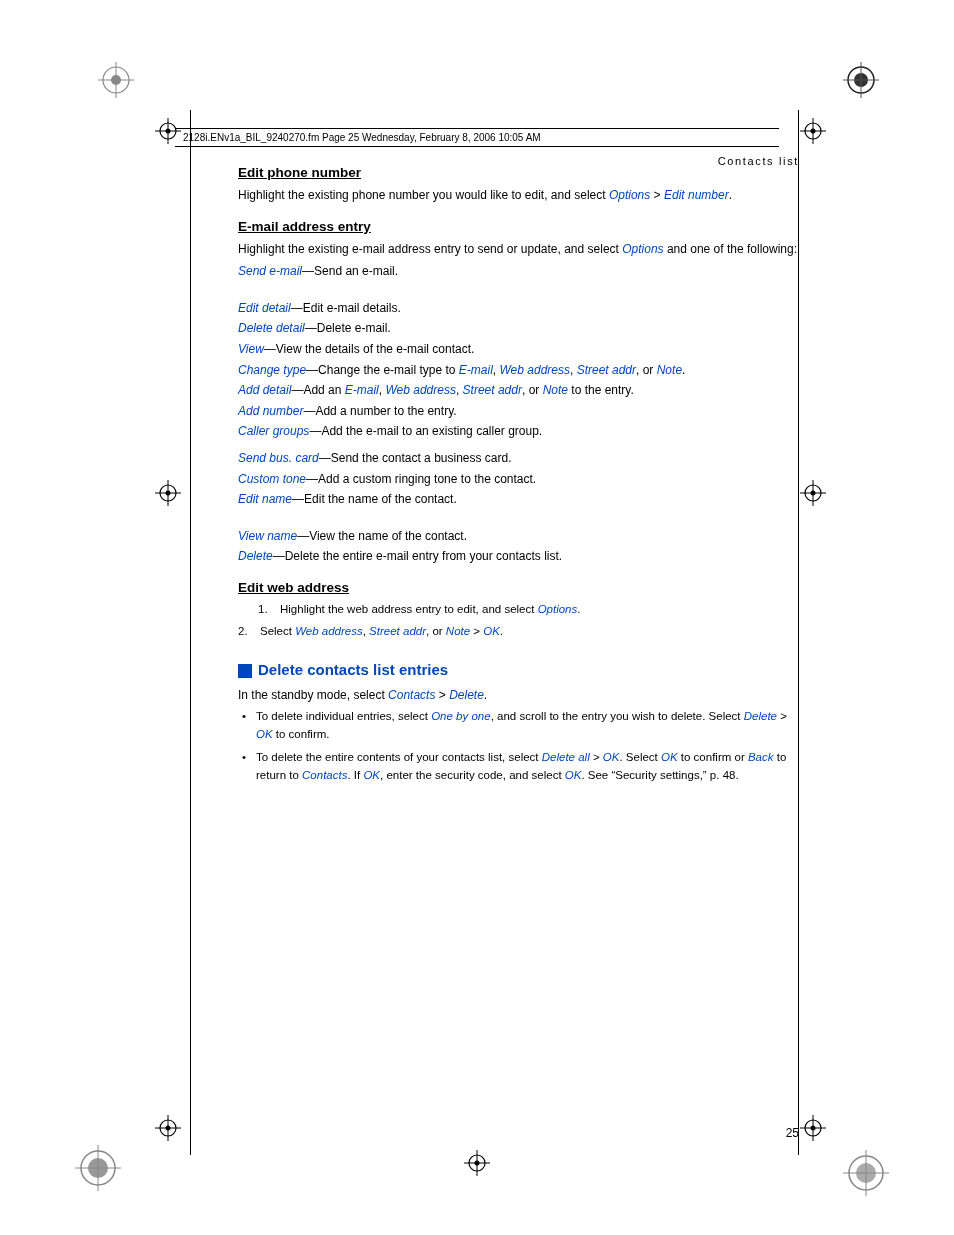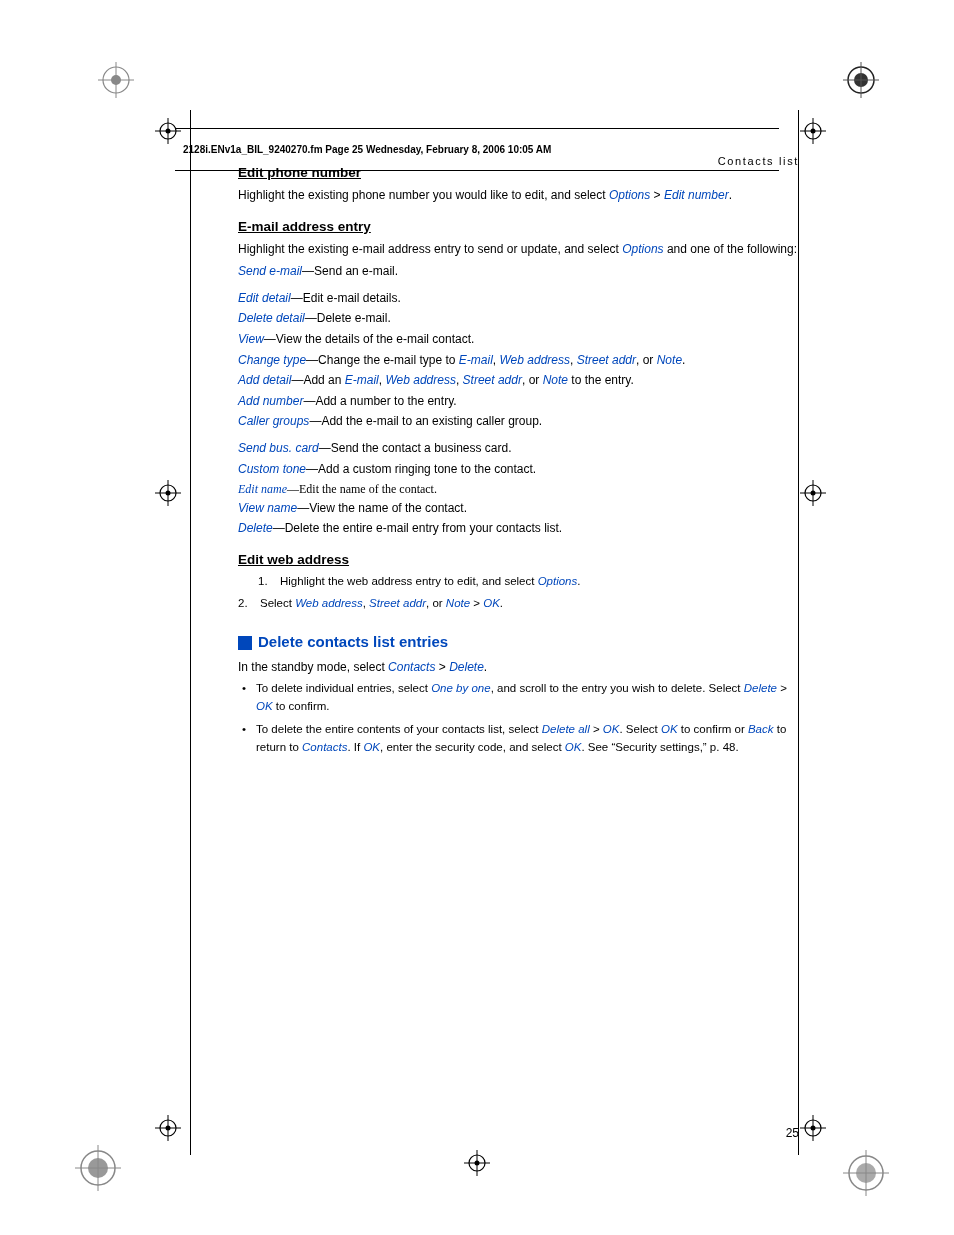--- a/index.html
+++ b/index.html
@@ -16,27 +16,26 @@
     }
 
     
     .file-bar {
       position: absolute;
       top: 128px;
       left: 175px;
       right: 175px;
       border-top: 1px solid #000;
       border-bottom: 1px solid #000;
-      padding: 15px 8px;
+      padding: 3px 8px;
       font-size: 10px;
       font-family: Arial, sans-serif;
       color: #000;
       display: flex;
       align-items: center;
-      font-weight: bold;
     }
 
     
     .header-rule {
       position: absolute;
       top: 155px;
       right: 155px;
       font-size: 11px;
       font-family: Arial, sans-serif;
       letter-spacing: 0.15em;
@@ -282,21 +281,21 @@
   <div class="section-heading">Edit phone number</div>
   <div class="body-text">
     <span>Highlight the existing phone number you would like to edit, and select </span><span class="link">Options</span><span> &gt; </span><span class="link">Edit number</span><span>.</span>
   </div>
 
   <div class="section-heading" style="margin-top:14px;">E‑mail address entry</div>
   <div class="body-text">
     <span>Highlight the existing e-mail address entry to send or update, and select </span><span class="link">Options</span><span> and one of the following:</span>
   </div>
 
-  <div class="body-text" style="margin-left:0; margin-bottom:8px;">
+  <div class="body-text" style="margin-left:0; margin-bottom:18px;">
     <span class="link">Send e-mail</span><span>—</span><span>Send an e-mail.</span>
   </div>
   <div class="body-text" style="margin-bottom:2px;">
     <span class="link">Edit detail</span><span>—</span><span>Edit e-mail details.</span>
   </div>
   <div class="body-text" style="margin-bottom:2px;">
     <span class="link">Delete detail</span><span>—</span><span>Delete e-mail.</span>
   </div>
   <div class="body-text" style="margin-bottom:2px;">
     <span class="link">View</span><span>—</span><span>View the details of the e-mail contact.</span>
@@ -312,21 +311,21 @@
   </div>
   <div class="body-text" style="margin-bottom:8px;">
     <span class="link">Caller groups</span><span>—</span><span>Add the e-mail to an existing caller group.</span>
   </div>
   <div class="body-text" style="margin-bottom:2px;">
     <span class="link">Send bus. card</span><span>—</span><span>Send the contact a business card.</span>
   </div>
   <div class="body-text" style="margin-bottom:2px;">
     <span class="link">Custom tone</span><span>—</span><span>Add a custom ringing tone to the contact.</span>
   </div>
-  <div class="body-text" style="margin-bottom:0;font-family:Liberation Serif, serif;">
+  <div class="body-text" style="margin-bottom:18px;">
     <span class="link">Edit name</span><span>—</span><span>Edit the name of the contact.</span>
   </div>
   <div class="body-text" style="margin-bottom:2px;">
     <span class="link">View name</span><span>—</span><span>View the name of the contact.</span>
   </div>
   <div class="body-text" style="margin-bottom:4px;">
     <span class="link">Delete</span><span>—</span><span>Delete the entire e-mail entry from your contacts list.</span>
   </div>
 
   <div class="section-heading" style="margin-top:14px;">Edit web address</div>

